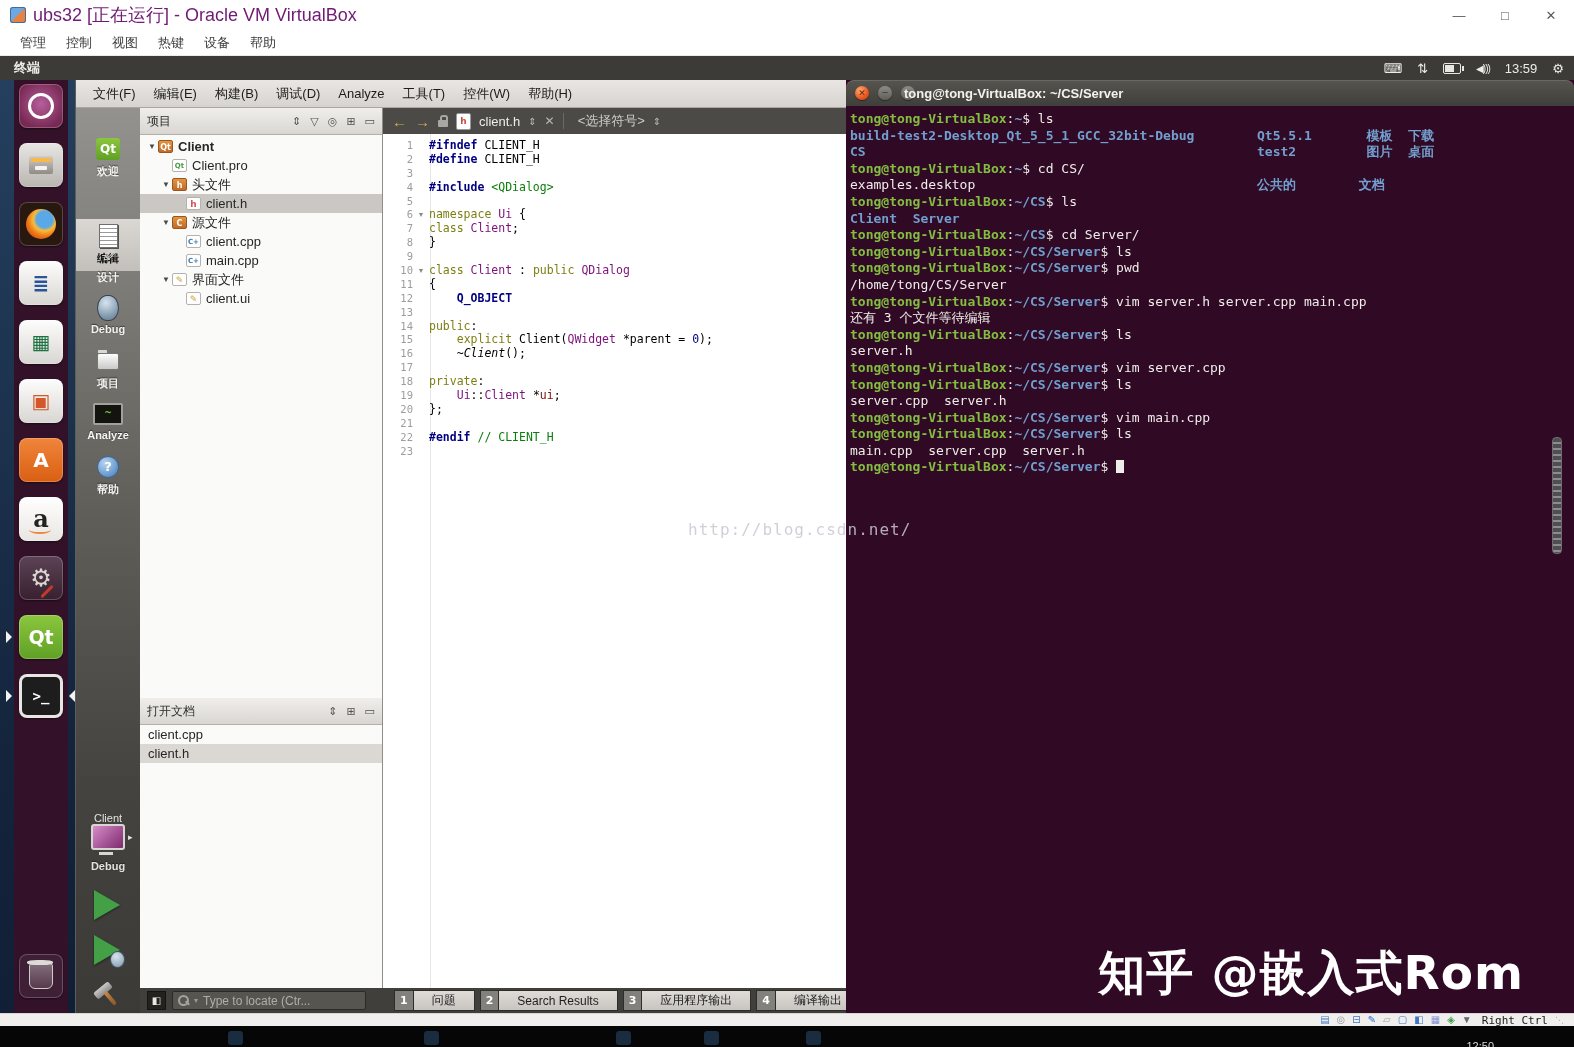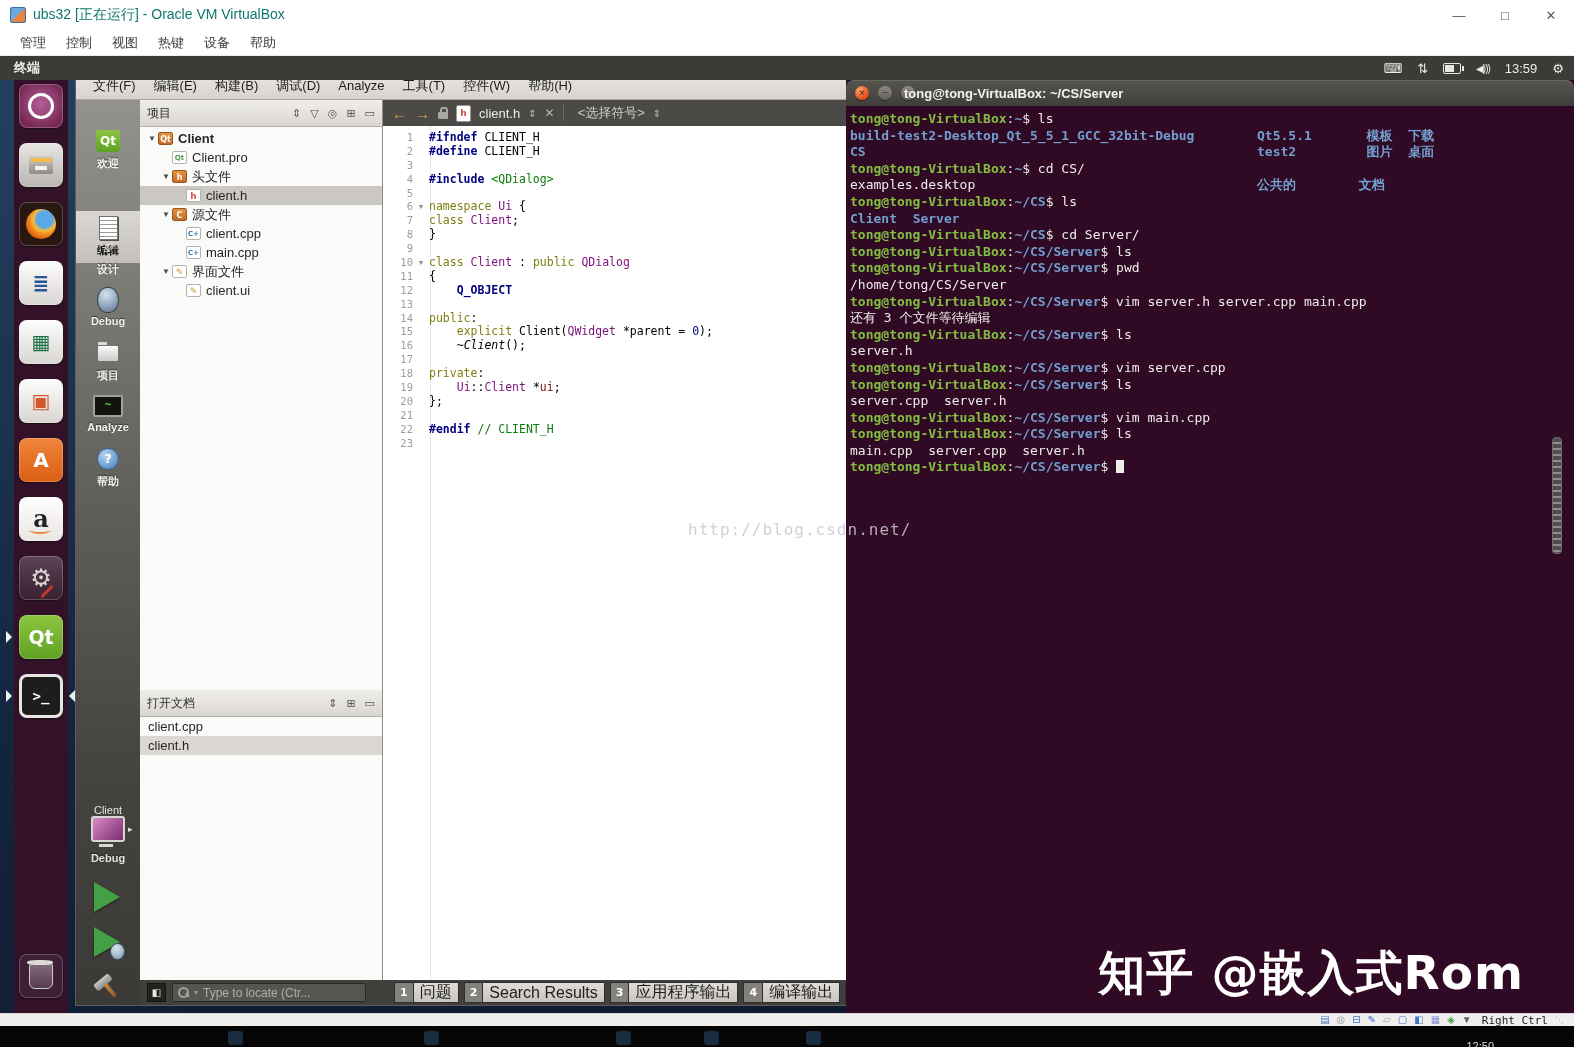--- a/index.html
+++ b/index.html
@@ -4,21 +4,21 @@
 <style>
   html,body{margin:0;padding:0;background:#111}
   #screen{position:relative;width:1574px;height:1047px;overflow:hidden;
     font-family:"Liberation Sans","DejaVu Sans",sans-serif;background:#0b0b0b;}
 
   
   .host-titlebar{position:absolute;left:0;top:0;width:100%;height:30px;background:#fff;
     display:flex;align-items:center;box-sizing:border-box}
   .vbox-logo{width:16px;height:16px;margin:0 7px 0 10px;border-radius:3px;
     background:linear-gradient(135deg,#6fa8e0 0 48%,#e8823c 52% 100%);box-shadow:inset 0 0 0 1px #3c6ea5}
-  .host-title{font-size:14px;color:#0f766e}
+  .host-title{font-size:18px;color:#701a75}
   .host-controls{margin-left:auto;display:flex}
   .host-ctl{width:46px;height:30px;display:flex;align-items:center;justify-content:center;color:#595959;font-size:13px}
   .host-menubar{position:absolute;left:0;top:30px;width:100%;height:26px;background:#fff;
     border-bottom:1px solid #ececec;display:flex;align-items:center;padding-left:10px;box-sizing:border-box}
   .host-menu-item{font-size:13px;color:#3c3c3c;padding:0 10px}
 
   
   .unity-panel{position:absolute;left:0;top:56px;width:100%;height:24px;background:#3C3B37;
     display:flex;align-items:center;color:#ECECEA;z-index:6}
   .panel-title{font-weight:bold;font-size:13px;margin-left:14px}
@@ -64,21 +64,21 @@
   .k-qt{background:linear-gradient(#8CC63F,#5FA024);color:#fff;font:bold 19px/1 "DejaVu Sans",sans-serif}
   .k-terminal{background:#1d1d1d;box-shadow:inset 0 0 0 3px #e8e6e2,0 1px 2px rgba(0,0,0,.5);
     color:#fff;font:bold 14px/1 "DejaVu Sans Mono",monospace}
   .k-trash{background:rgba(255,255,255,.06)}
   .lg-trash{position:relative;width:22px;height:24px;background:linear-gradient(rgba(255,255,255,.35),rgba(255,255,255,.12));
     border:1px solid #cfccc8;border-radius:3px 3px 6px 6px}
   .lg-trash::before{content:"";position:absolute;left:-3px;top:-4px;width:26px;height:5px;
     background:#dddbd7;border-radius:40%}
 
   
-  .qtc{position:absolute;left:76px;top:72px;width:810px;height:933px;background:#fde047;
+  .qtc{position:absolute;left:76px;top:80px;width:810px;height:933px;background:#fde047;
     box-shadow:0 0 0 1px #5f5d58;z-index:3}
   .qtc-menubar{position:absolute;left:0;top:0;width:100%;height:28px;
     background:linear-gradient(#E9E6E3,#D7D4D0);border-bottom:1px solid #aaa7a3;
     display:flex;align-items:center;padding-left:8px;box-sizing:border-box}
   .qtc-menu-item{font-size:13px;color:#1c1c1c;padding:0 9px}
   .modecol{position:absolute;left:0;top:28px;width:64px;height:905px;
     background:linear-gradient(#94928e,#605e59 45%,#44433f 75%,#3b3a36)}
   .mode{position:absolute;left:0;width:64px;height:52px;text-align:center;padding-top:3px;box-sizing:border-box}
   .mode.selected{background:linear-gradient(#dbd8d4,#c3c0bb)}
   .mode-iconbox{height:28px;display:flex;align-items:center;justify-content:center}
@@ -179,21 +179,21 @@
     color:#e8e8e6;font-size:10px;display:flex;align-items:center;justify-content:center}
   .loc-input{flex:none;width:182px;height:17px;background:#57554F;border:1px solid #2b2a27;border-radius:2px;
     display:flex;align-items:center;color:#b0aeaa;font-size:12px;padding:0 5px;gap:5px;margin-right:22px}
   .magico{position:relative;flex:none;width:7px;height:7px;border:2px solid #A5A39E;border-radius:50%}
   .magico::after{content:"";position:absolute;left:5px;top:5px;width:5px;height:2px;background:#A5A39E;transform:rotate(45deg)}
   .loc-caret{font-size:8px;color:#9a9894}
   .loc-ph{white-space:nowrap;overflow:hidden}
   .pane-btn{flex:none;display:flex;align-items:center;height:19px}
   .pane-num{background:#83817B;color:#fff;font:bold 11px/19px "DejaVu Sans",sans-serif;padding:0 5px;
     border:1px solid #2e2d2a;border-right:none}
-  .pane-label{background:linear-gradient(#DFDCD8,#C8C5C0);color:#1e1e1e;font-size:16px;padding:0 6px;
+  .pane-label{background:linear-gradient(#DFDCD8,#C8C5C0);color:#1e1e1e;font-size:12px;padding:0 18px;
     height:19px;display:flex;align-items:center;border:1px solid #2e2d2a;white-space:nowrap}
 
   
   .term{position:absolute;left:846px;top:80px;width:728px;height:933px;background:#300A24;z-index:5}
   .term-titlebar{height:26px;background:linear-gradient(#57554F,#403E3A);border-radius:8px 8px 0 0;
     display:flex;align-items:center;position:relative;box-shadow:inset 0 1px 0 rgba(255,255,255,.12)}
   .tt-btn{width:14px;height:14px;border-radius:50%;margin-left:9px;position:relative}
   .tt-close{background:radial-gradient(circle at 35% 30%,#ffac70,#E95420 60%,#c73e12);box-shadow:0 1px 1px rgba(0,0,0,.4)}
   .tt-close::after{content:"✕";position:absolute;left:0;right:0;top:0;bottom:0;color:#6b2508;
     font-size:9px;line-height:14px;text-align:center}

